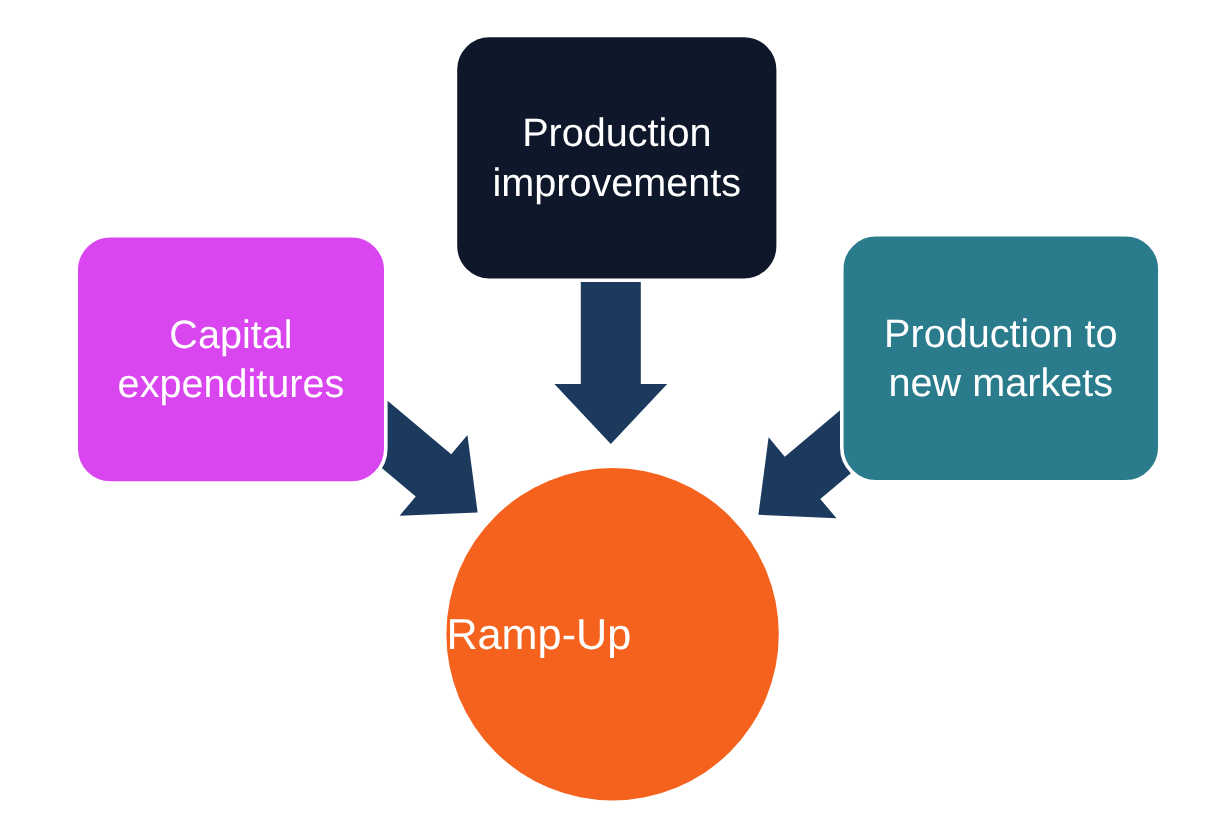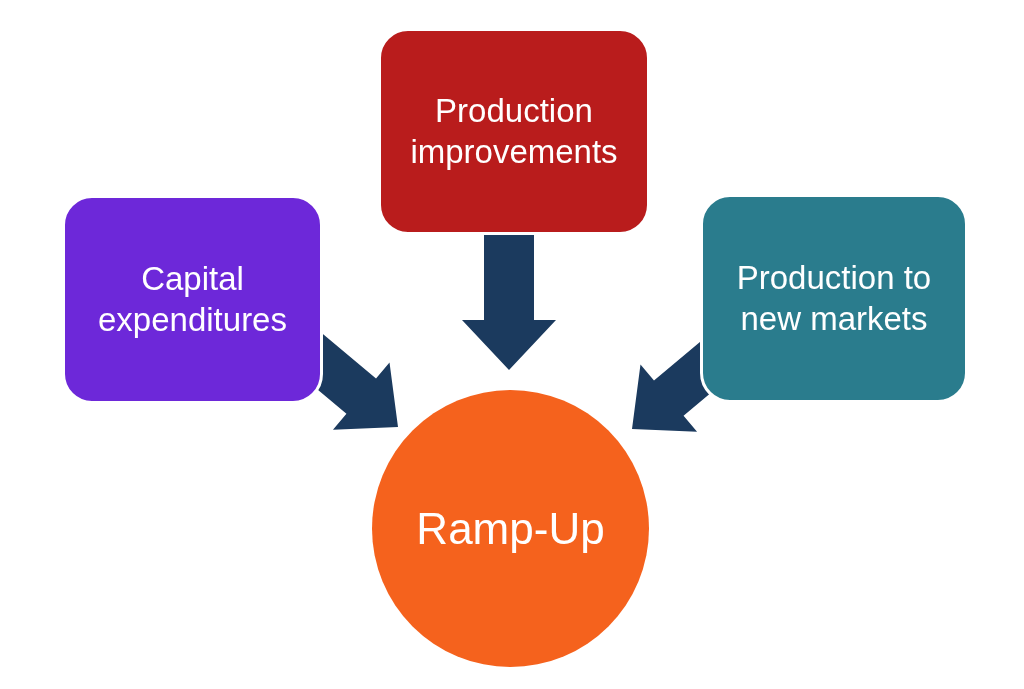--- a/index.html
+++ b/index.html
@@ -36,46 +36,46 @@
   .node-top   { left: 378px; top: 28px;  width: 272px; height: 207px; }
   .node-right { left: 700px; top: 194px; width: 268px; height: 209px; }
   .hub {
     position: absolute;
     z-index: 2;
     left: 372px; top: 390px;
     width: 277px; height: 277px;
     border-radius: 50%;
     display: flex;
     align-items: center;
-    justify-content: center;
+    justify-content: flex-start;
     text-align: center;
     color: #ffffff;
-    font-size: 44px;
+    font-size: 36px;
   }
 </style>
 </head>
 <body>
 
 <div class="canvas">
 
   <svg class="arrow-layer" viewBox="0 0 1024 689" xmlns="http://www.w3.org/2000/svg" aria-hidden="true">
 
     <polygon points="484,228 534,228 534,320 556,320 509,370 462,320 484,320" fill="#1B3A5E"></polygon>
 
     <polygon transform="translate(398,427) rotate(40)" points="-138,-23 -48,-23 -48,-44 0,0 -48,44 -48,23 -138,23" fill="#1B3A5E"></polygon>
 
     <polygon transform="translate(632,429) rotate(140)" points="-138,-23 -48,-23 -48,-44 0,0 -48,44 -48,23 -138,23" fill="#1B3A5E"></polygon>
   </svg>
 
-  <div class="node node-left" style="background-color: #6d28d9;">
+  <div class="node node-left" style="background-color: #d946ef;">
     <span>Capital
 expenditures</span>
   </div>
 
-  <div class="node node-top" style="background-color: #b91c1c;">
+  <div class="node node-top" style="background-color: #0f172a;">
     <span>Production
 improvements</span>
   </div>
 
   <div class="node node-right" style="background-color: rgb(42, 124, 141);">
     <span>Production to
 new markets</span>
   </div>
 
   <div class="hub" style="background-color: rgb(245, 98, 29);">

